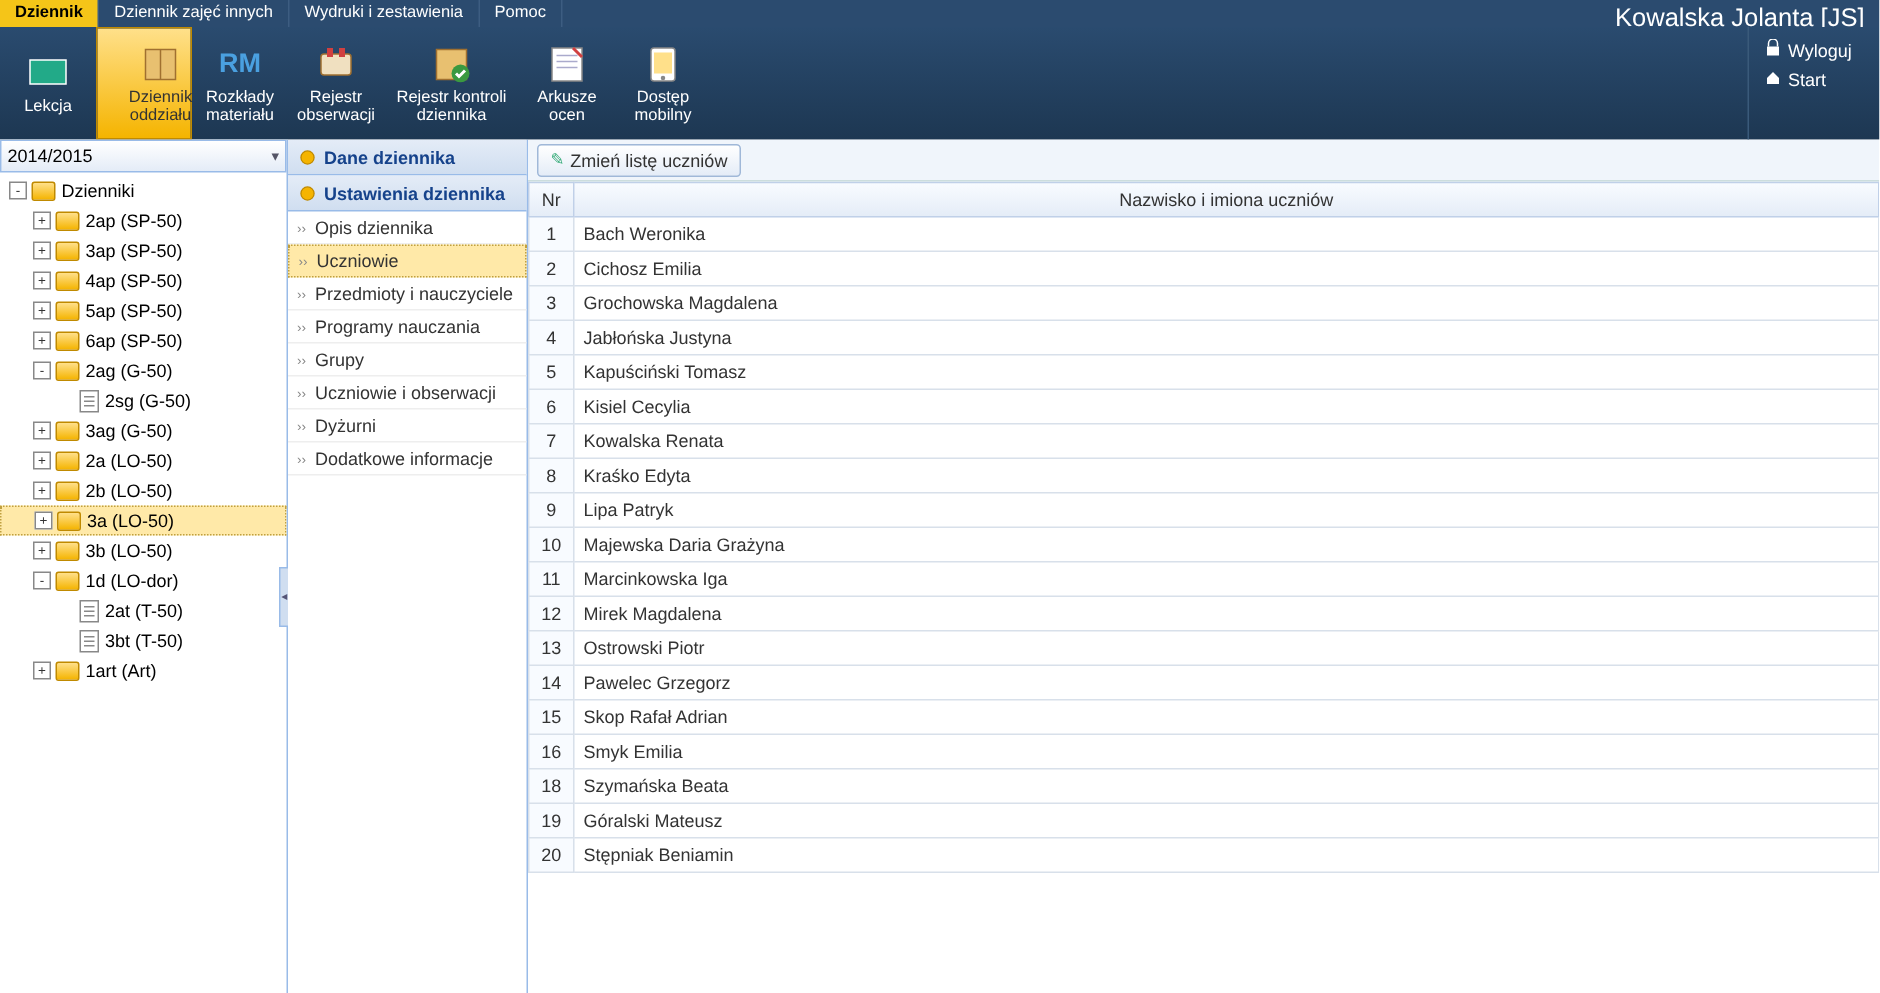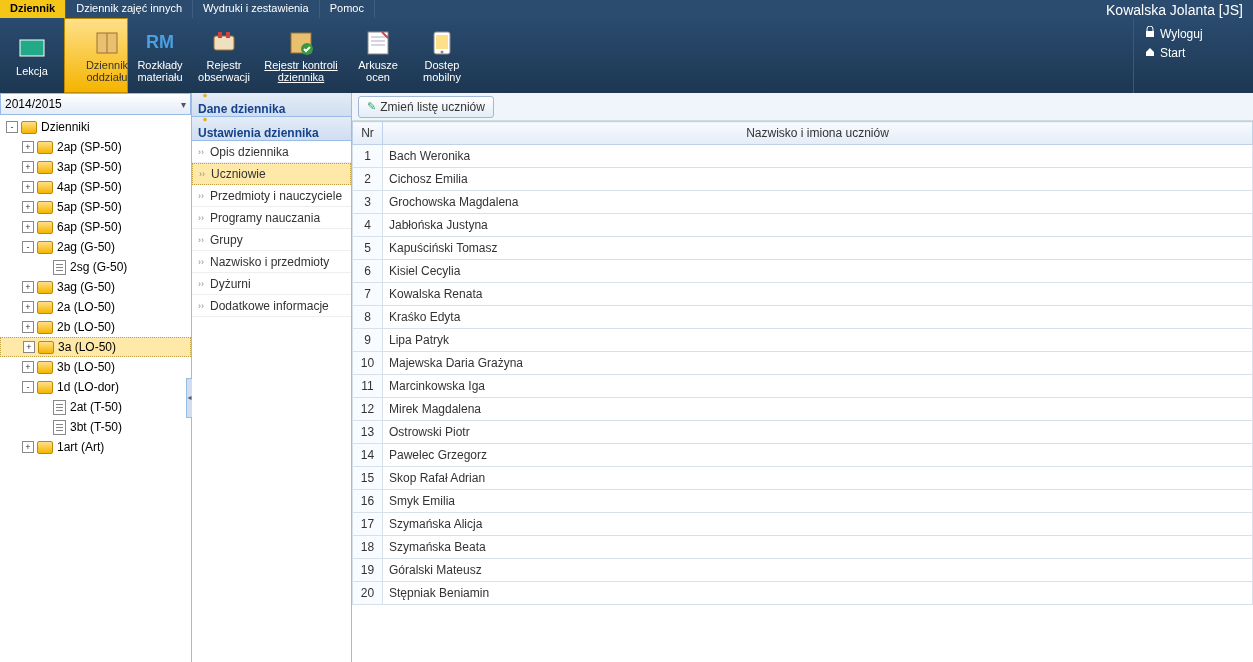--- a/index.html
+++ b/index.html
@@ -4,31 +4,31 @@
 <style>
 * { margin: 0; padding: 0; box-sizing: border-box; font-family: Arial, sans-serif; font-size: 12px; }
 body { background: #fff; overflow: hidden; }
 .app { width: 1253px; height: 662px; display: flex; flex-direction: column; }
 
 
 .menubar { background: #2b4b6f; color: #fff; display: flex; height: 18px; align-items: stretch; }
 .menuitem { padding: 2px 10px; font-size: 11px; cursor: pointer; border-right: 1px solid #3d5d81; }
 .menuitem.active { background: #f5c518; color: #000; font-weight: bold; }
 .menuspacer { flex: 1; }
-.menuright { padding: 2px 10px; font-size: 14px; }
+.menuright { padding: 2px 10px; font-size: 17px; }
 
 
 .ribbon { background: #1f3a54; background: linear-gradient(#2a4b6f,#1d3752); height: 75px; display: flex; align-items: stretch; color: #fff; }
 .ribbtn { width: 64px; display: flex; flex-direction: column; align-items: center; justify-content: center; padding: 4px 2px; cursor: pointer; text-align: center; }
-.ribbtn.wide { width: 90px; text-decoration: underline; }
+.ribbtn.wide { width: 90px; }
 .ribbtn.active { background: linear-gradient(#ffe08a,#f5b400); color: #333; border: 1px solid #c08a00; padding-left: 24px; }
 .ribbtn .riblabel { font-size: 11px; line-height: 12px; margin-top: 2px; }
 .ribicon { width: 32px; height: 28px; display: flex; align-items: center; justify-content: center; }
 .ribspacer { flex: 1; }
-.riblinks { width: 120px; border-left: 1px solid #3a5a7a; padding: 6px 10px; }
+.riblinks { width: 88px; border-left: 1px solid #3a5a7a; padding: 6px 10px; }
 .riblink { display: flex; align-items: center; gap: 4px; font-size: 11px; color: #fff; cursor: pointer; padding: 2px 0; }
 
 
 .main { flex: 1; display: flex; overflow: hidden; }
 
 
 .leftpanel { width: 192px; border-right: 1px solid #99bbe8; display: flex; flex-direction: column; background: #fff; }
 .yearselect { background: linear-gradient(#fff,#e4ecf7); border: 1px solid #99bbe8; height: 22px; display: flex; align-items: center; padding: 0 4px; font-size: 12px; justify-content: space-between; cursor: pointer; }
 .yeararrow { font-size: 10px; color: #556; }
 .tree { flex: 1; overflow: auto; padding: 2px 0; }
@@ -38,21 +38,21 @@
 .treenode.lvl3 { padding-left: 38px; }
 .treenode.selected { background: #ffe9a8; border: 1px dotted #c0a040; }
 .treeexp { width: 12px; height: 12px; border: 1px solid #888; background: #fff; display: inline-flex; align-items: center; justify-content: center; font-size: 9px; line-height: 9px; margin-right: 3px; color: #333; }
 .treeexp.none { border: none; background: none; }
 .foldericon { width: 16px; height: 13px; background: linear-gradient(#ffe08a,#f5b400); border: 1px solid #c08a00; border-radius: 2px; margin-right: 4px; position: relative; }
 .fileicon { width: 13px; height: 15px; background: #fff; border: 1px solid #888; margin-right: 4px; position: relative; }
 .fileicon::before { content: ""; position: absolute; top: 3px; left: 2px; right: 2px; height: 1px; background: #888; box-shadow: 0 3px 0 #888, 0 6px 0 #888; }
 
 
 .midpanel { width: 160px; border-right: 1px solid #99bbe8; display: flex; flex-direction: column; position: relative; }
-.panelhdr { background: linear-gradient(#e4ecf7,#d0def0); border-bottom: 1px solid #99bbe8; height: 24px; display: flex; padding: 0 6px; font-weight: bold; font-size: 12px; color: #15428b; gap: 4px; flex-direction: column; }
+.panelhdr { background: linear-gradient(#e4ecf7,#d0def0); border-bottom: 1px solid #99bbe8; height: 24px; display: flex; align-items: center; padding: 0 6px; font-weight: bold; font-size: 12px; color: #15428b; gap: 4px; }
 .panelhdr .hdricon { width: 14px; height: 14px; }
 .settingslist { }
 .settingsitem { height: 22px; display: flex; align-items: center; padding-left: 6px; cursor: pointer; border-bottom: 1px solid #eee; color: #333; }
 .settingsitem .chev { color: #888; font-size: 9px; margin-right: 6px; }
 .settingsitem.selected { background: #ffe9a8; border: 1px dotted #c0a040; }
 .collapsehandle { position: absolute; left: -6px; top: 50%; width: 6px; height: 40px; background: #d0def0; border: 1px solid #99bbe8; border-right: none; display: flex; align-items: center; justify-content: center; font-size: 8px; color: #557; cursor: pointer; }
 
 
 .content { flex: 1; display: flex; flex-direction: column; overflow: hidden; }
 .toolbar { height: 28px; background: #f0f5fb; border-bottom: 1px solid #cdd; display: flex; align-items: center; padding: 0 6px; gap: 6px; }
@@ -295,21 +295,21 @@
           <div class="settingsitem">
             <span class="chev">››</span>
             <span>Programy nauczania</span>
           </div>
           <div class="settingsitem">
             <span class="chev">››</span>
             <span>Grupy</span>
           </div>
           <div class="settingsitem">
             <span class="chev">››</span>
-            <span>Nazwisko i przedmioty</span>
+            <span>Uczniowie i obserwacji</span>
           </div>
           <div class="settingsitem">
             <span class="chev">››</span>
             <span>Dyżurni</span>
           </div>
           <div class="settingsitem">
             <span class="chev">››</span>
             <span>Dodatkowe informacje</span>
           </div>
         </div>
@@ -389,24 +389,20 @@
               </tr>
               <tr>
                 <td class="nr">15</td>
                 <td>Skop Rafał Adrian</td>
               </tr>
               <tr>
                 <td class="nr">16</td>
                 <td>Smyk Emilia</td>
               </tr>
               <tr>
-                <td class="nr">17</td>
-                <td>Szymańska Alicja</td>
-              </tr>
-              <tr>
                 <td class="nr">18</td>
                 <td>Szymańska Beata</td>
               </tr>
               <tr>
                 <td class="nr">19</td>
                 <td>Góralski Mateusz</td>
               </tr>
               <tr>
                 <td class="nr">20</td>
                 <td>Stępniak Beniamin</td>

